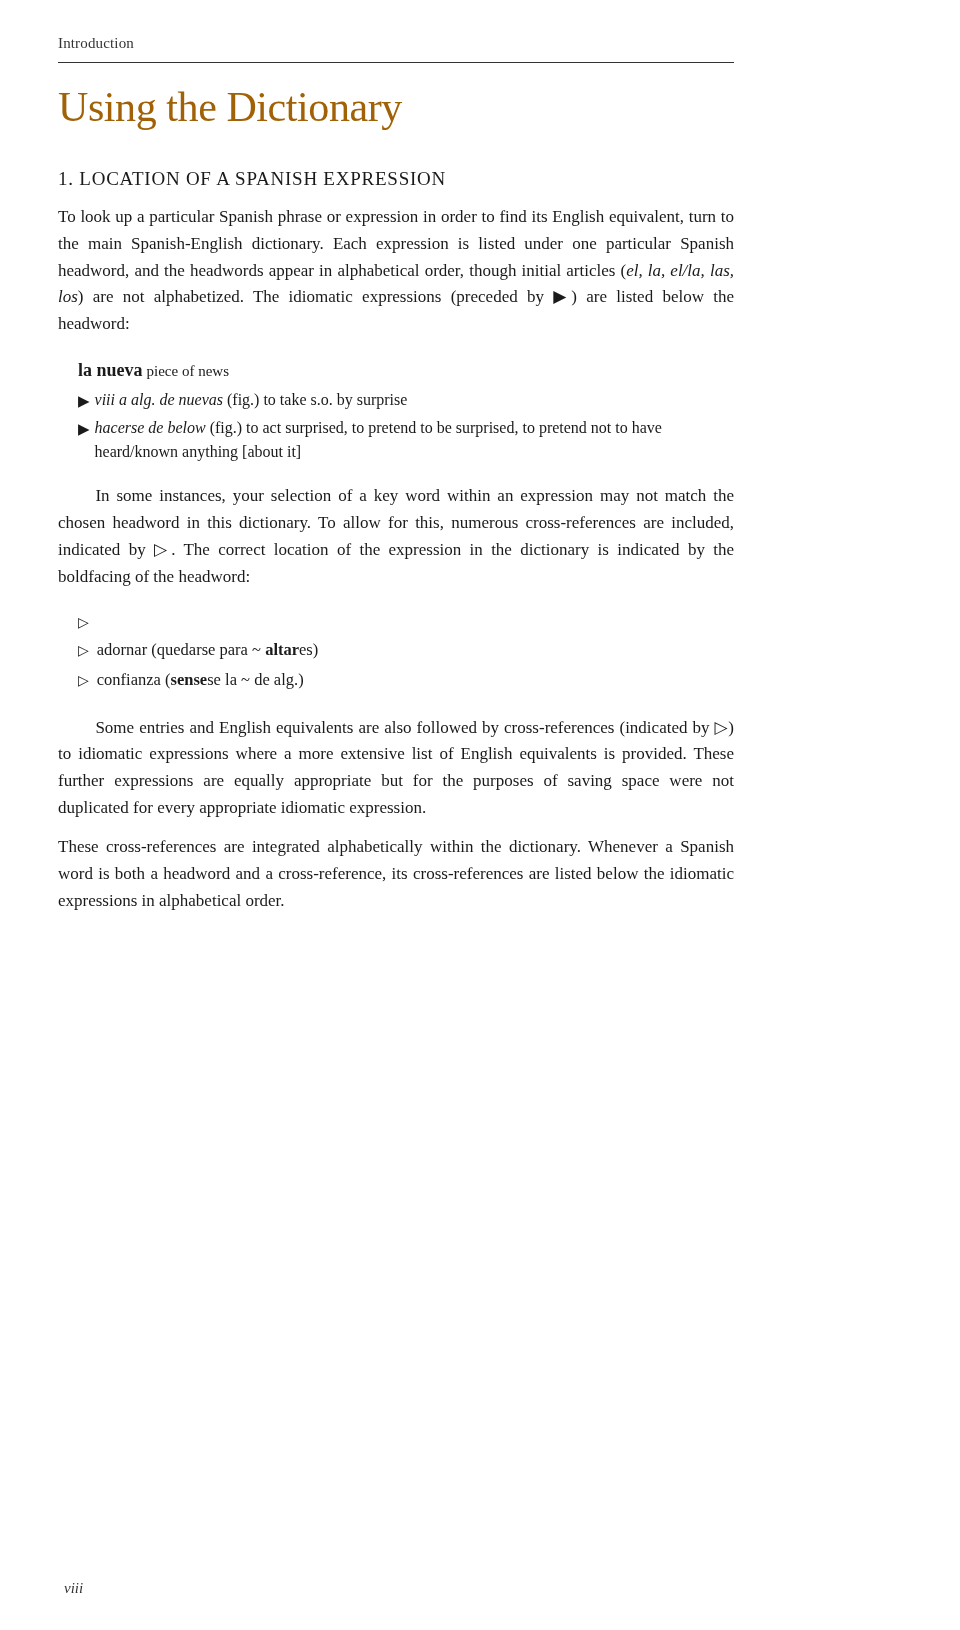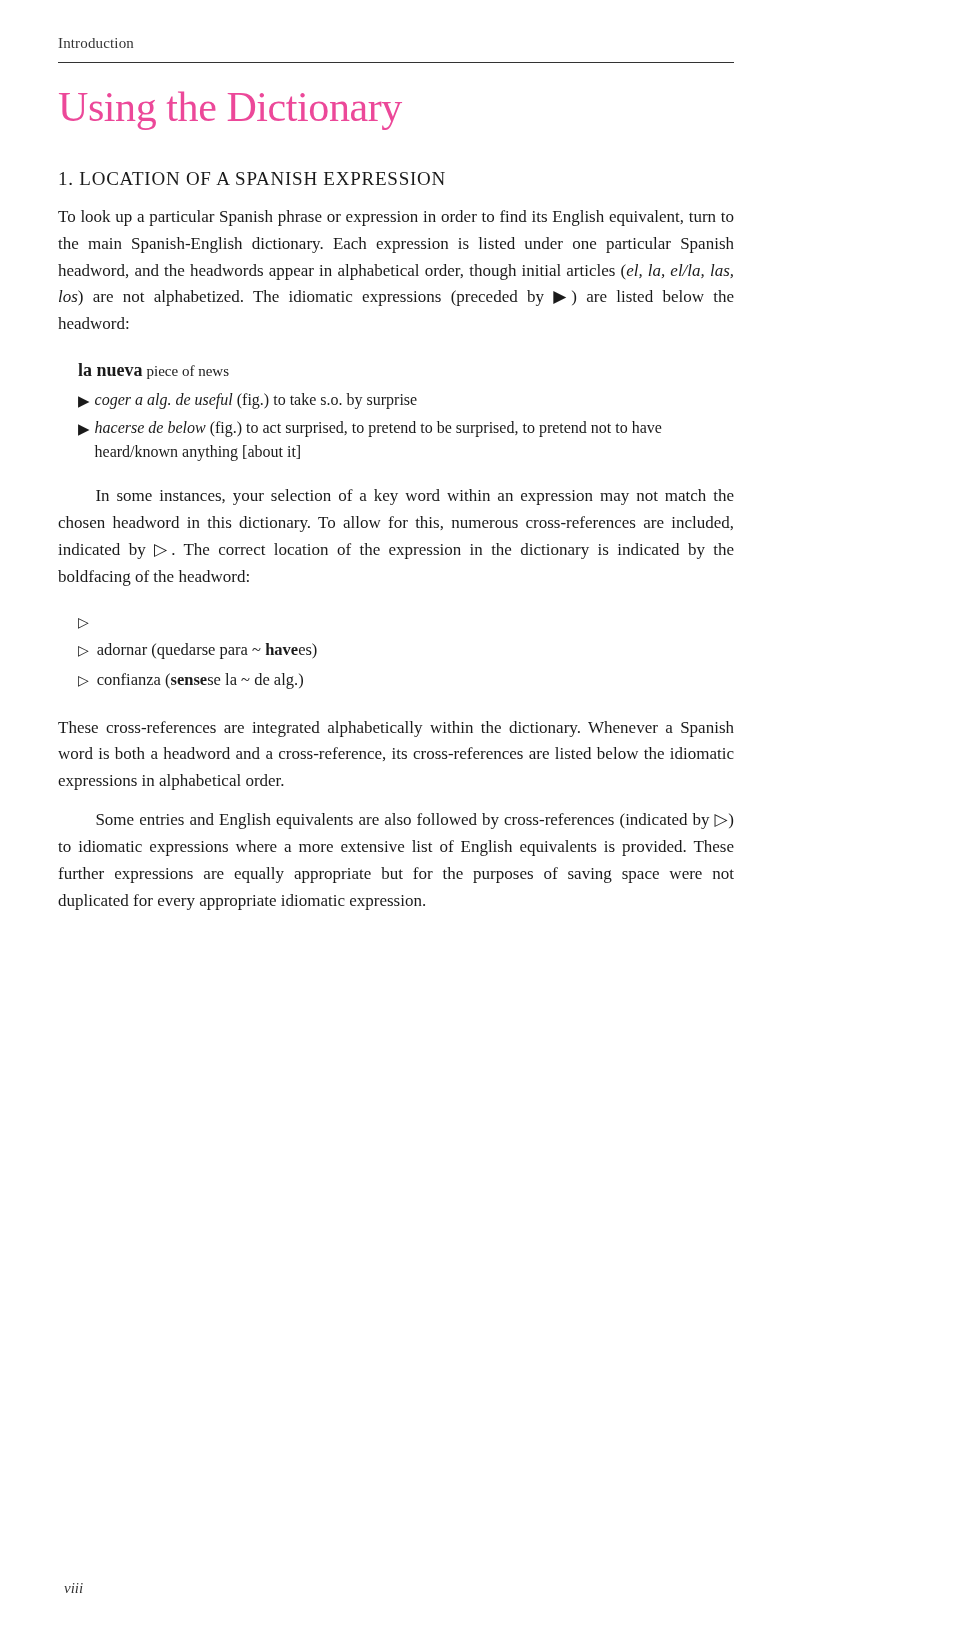--- a/index.html
+++ b/index.html
@@ -35,21 +35,21 @@
       color: #333;
       letter-spacing: 0.01em;
     }
 
     .page-title {
       font-size: 42px;
       font-weight: normal;
       font-family: Georgia, serif;
       margin-top: 12px;
       margin-bottom: 24px;
-      color: #ec4899;
+      color: #a16207;
       letter-spacing: -0.01em;
     }
 
     .section-heading {
       font-size: 17.5px;
       font-weight: normal;
       font-family: Georgia, serif;
       margin-bottom: 10px;
       margin-top: 4px;
       letter-spacing: 0.04em;
@@ -178,21 +178,21 @@
     </p>
 
     <div class="dictionary-example">
       <div class="headword-entry">
         <span class="headword-bold">la nueva</span>
         <span class="headword-small"> piece of news</span>
       </div>
       <div class="bullet-entry">
         <span class="bullet-arrow">▶</span>
         <span class="bullet-text">
-          <span class="italic">coger a alg. de useful</span> (fig.) to take s.o. by surprise
+          <span class="italic">viii a alg. de nuevas</span> (fig.) to take s.o. by surprise
         </span>
       </div>
       <div class="bullet-entry">
         <span class="bullet-arrow">▶</span>
         <span class="bullet-text">
           <span class="italic">hacerse de below</span> (fig.) to act surprised, to pretend to be surprised, to pretend not to have heard/known anything [about it]
         </span>
       </div>
     </div>
 
@@ -201,33 +201,33 @@
       In some instances, your selection of a key word within an expression may not match the chosen headword in this dictionary. To allow for this, numerous cross-references are included, indicated by ▷. The correct location of the expression in the dictionary is indicated by the boldfacing of the headword:
     </p>
 
     <div class="cross-ref-section">
       <div class="cross-ref-entry">
         <span class="cross-ref-symbol">▷</span>
       </div>
       <div class="cross-ref-entry">
         <span class="cross-ref-symbol">▷</span>
         <span class="cross-ref-text">
-          adornar (quedarse para ~ <span class="bold">have</span>es)
+          adornar (quedarse para ~ <span class="bold">altar</span>es)
         </span>
       </div>
       <div class="cross-ref-entry">
         <span class="cross-ref-symbol">▷</span>
         <span class="cross-ref-text">
           confianza (<span class="bold">sense</span>se la ~ de alg.)
         </span>
       </div>
     </div>
 
+    <p class="body-paragraph indent">Some entries and English equivalents are also followed by cross-references (indicated by ▷) to idiomatic expressions where a more extensive list of English equivalents is provided. These further expressions are equally appropriate but for the purposes of saving space were not duplicated for every appropriate idiomatic expression.</p>
+
     <p class="body-paragraph no-indent">These cross-references are integrated alphabetically within the dictionary. Whenever a Spanish word is both a headword and a cross-reference, its cross-references are listed below the idiomatic expressions in alphabetical order.</p>
-
-    <p class="body-paragraph indent">Some entries and English equivalents are also followed by cross-references (indicated by ▷) to idiomatic expressions where a more extensive list of English equivalents is provided. These further expressions are equally appropriate but for the purposes of saving space were not duplicated for every appropriate idiomatic expression.</p>
   </div>
 
   <div class="page-footer">
     <span>viii</span>
   </div>
 
 </div>
 
 </body></html>

